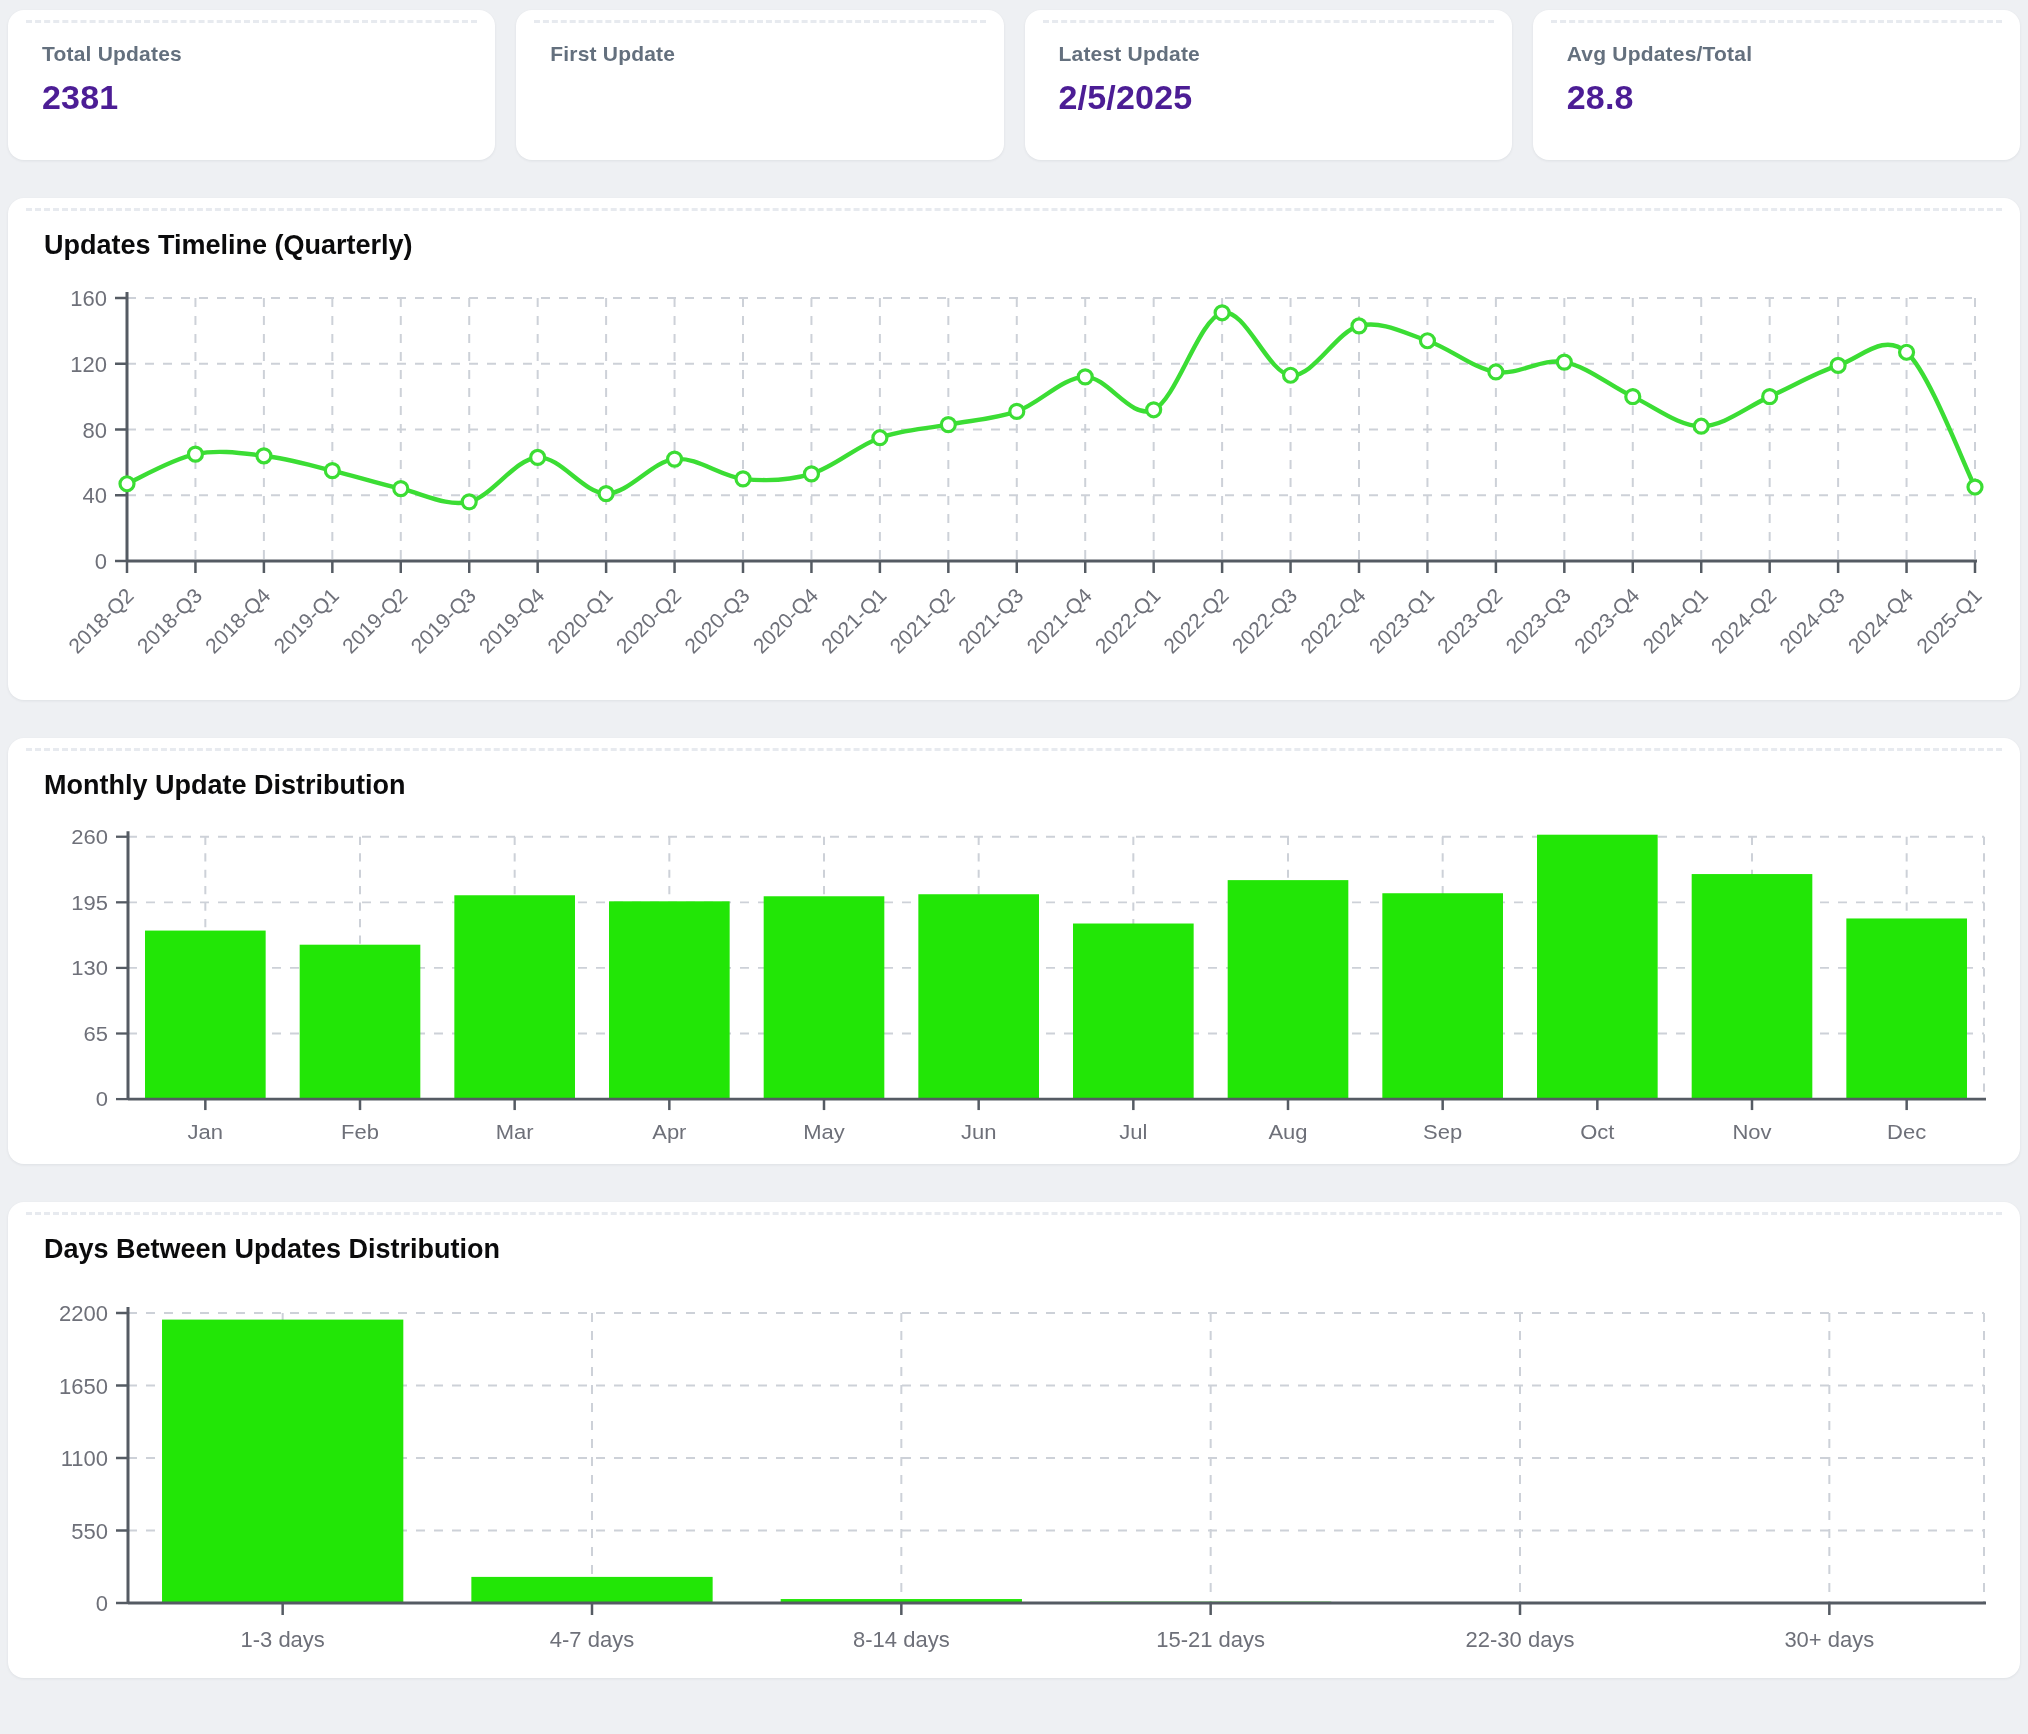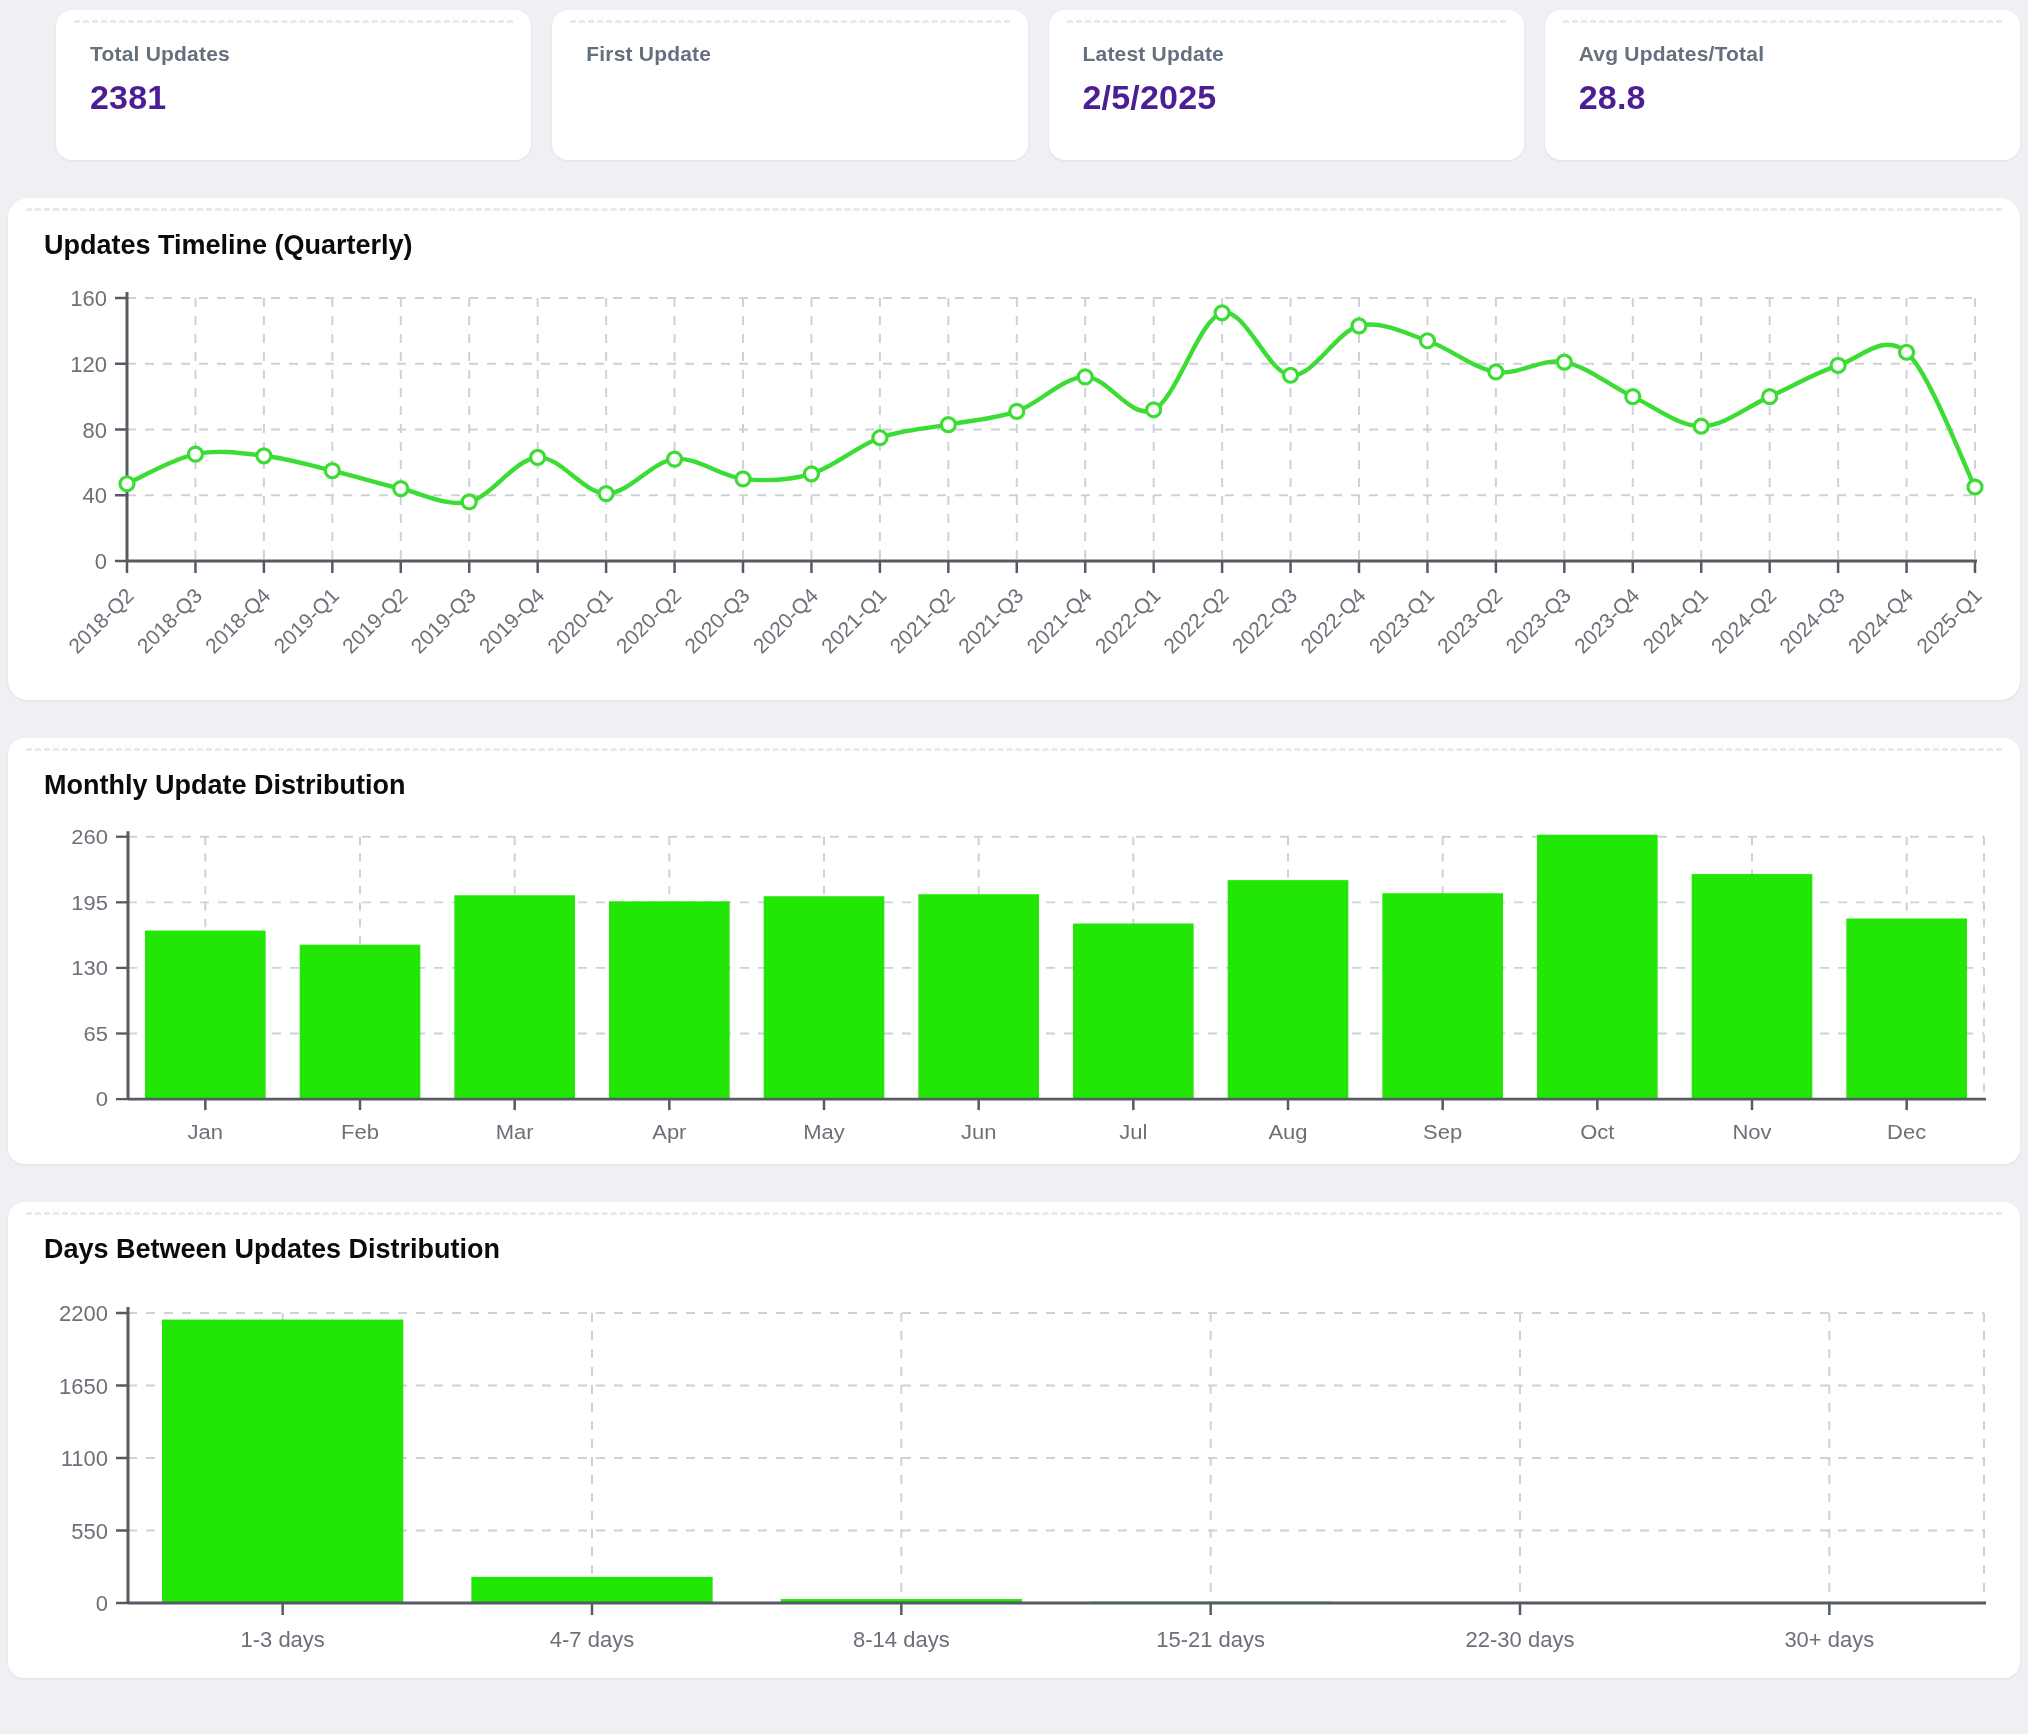--- a/index.html
+++ b/index.html
@@ -1,27 +1,27 @@
 <!DOCTYPE html>
 <html><head>
 <meta charset="utf-8">
 <style>
   html,body{margin:0;padding:0;background:#eef0f3;font-family:"Liberation Sans",sans-serif;}
   .page{width:2028px;height:1734px;box-sizing:border-box;padding:10px 8px;background:#eef0f3;overflow:hidden;}
   .card{position:relative;background:#ffffff;border-radius:16px;box-shadow:0 1px 3px rgba(16,24,40,.07);}
   .card::before{content:"";position:absolute;top:10px;left:18px;right:18px;border-top:3px dashed #e7eaef;}
-  .stats-row{display:flex;gap:21px;margin-bottom:38px;margin-left:48px;}
+  .stats-row{display:flex;gap:21px;margin-bottom:38px;}
   .stat-card{flex:1;height:150px;box-sizing:border-box;padding:32px 34px 0 34px;}
   .stat-label{font-size:21px;font-weight:700;color:#64707e;letter-spacing:.2px;}
   .stat-value{font-size:34px;font-weight:700;color:#4c1d95;margin-top:12px;letter-spacing:.2px;}
   .chart-card{width:2012px;box-sizing:border-box;}
   .chart-card h2{position:absolute;z-index:2;margin:0;top:32px;left:36px;font-size:27px;font-weight:700;color:#0b0b0c;}
   .chart-holder{position:absolute;inset:0;z-index:1;}
   .chart-holder svg{display:block;width:100%;height:100%;}
-  #card-chart-0{height:502px;margin-bottom:38px;border-radius:20px;}
+  #card-chart-0{height:502px;margin-bottom:38px;}
   #card-chart-1{height:426px;margin-bottom:38px;}
   #card-chart-2{height:476px;}
   svg text{font-family:"Liberation Sans",sans-serif;}
 </style>
 </head>
 <body>
 
 <div class="page">
 
   <div class="stats-row">

